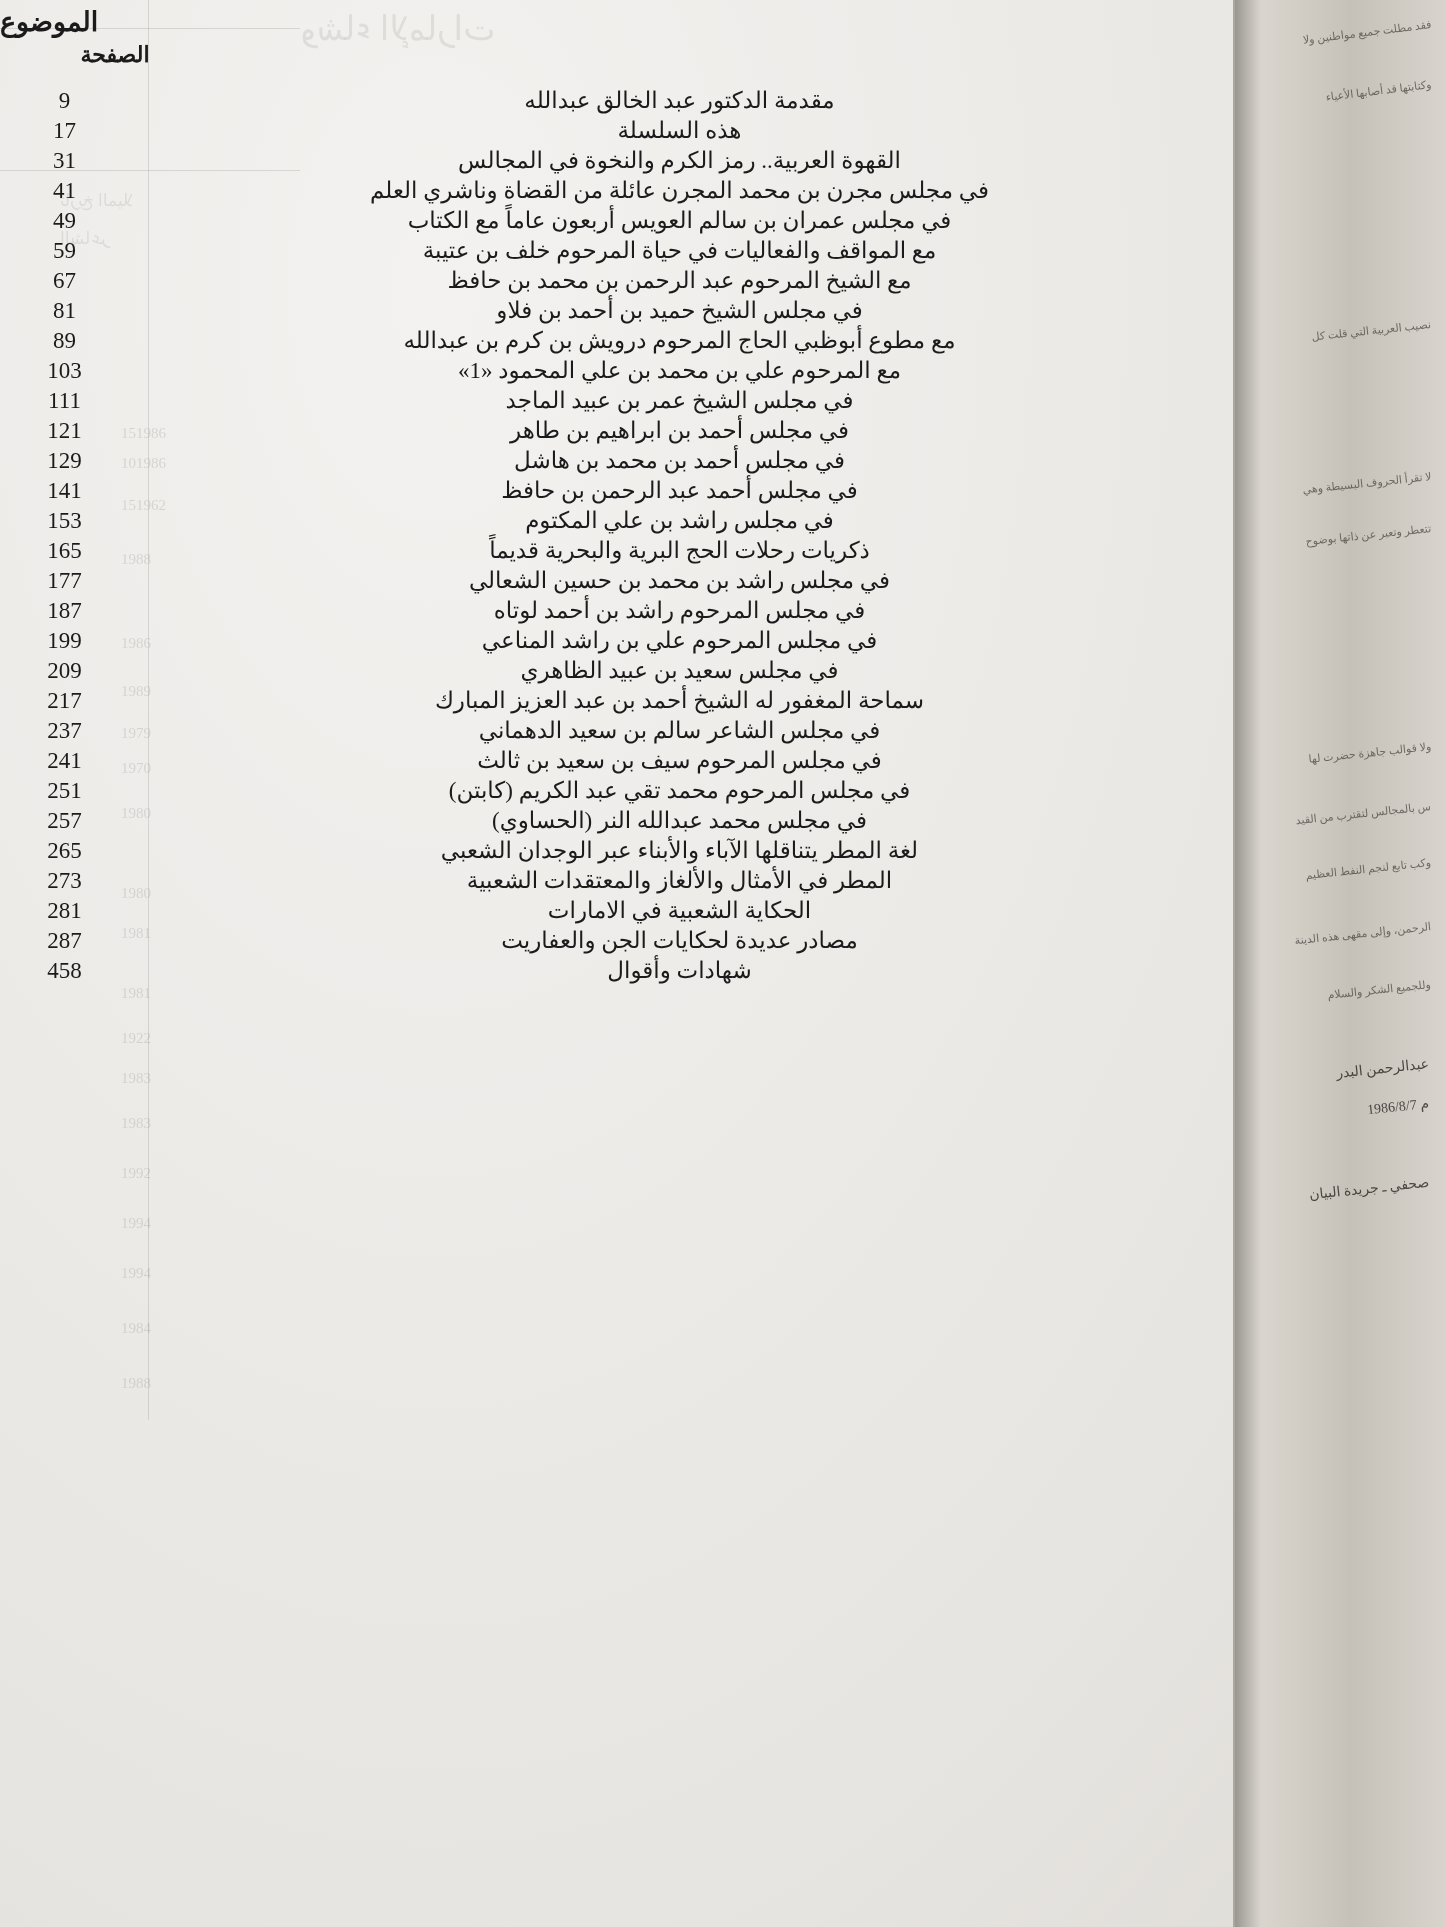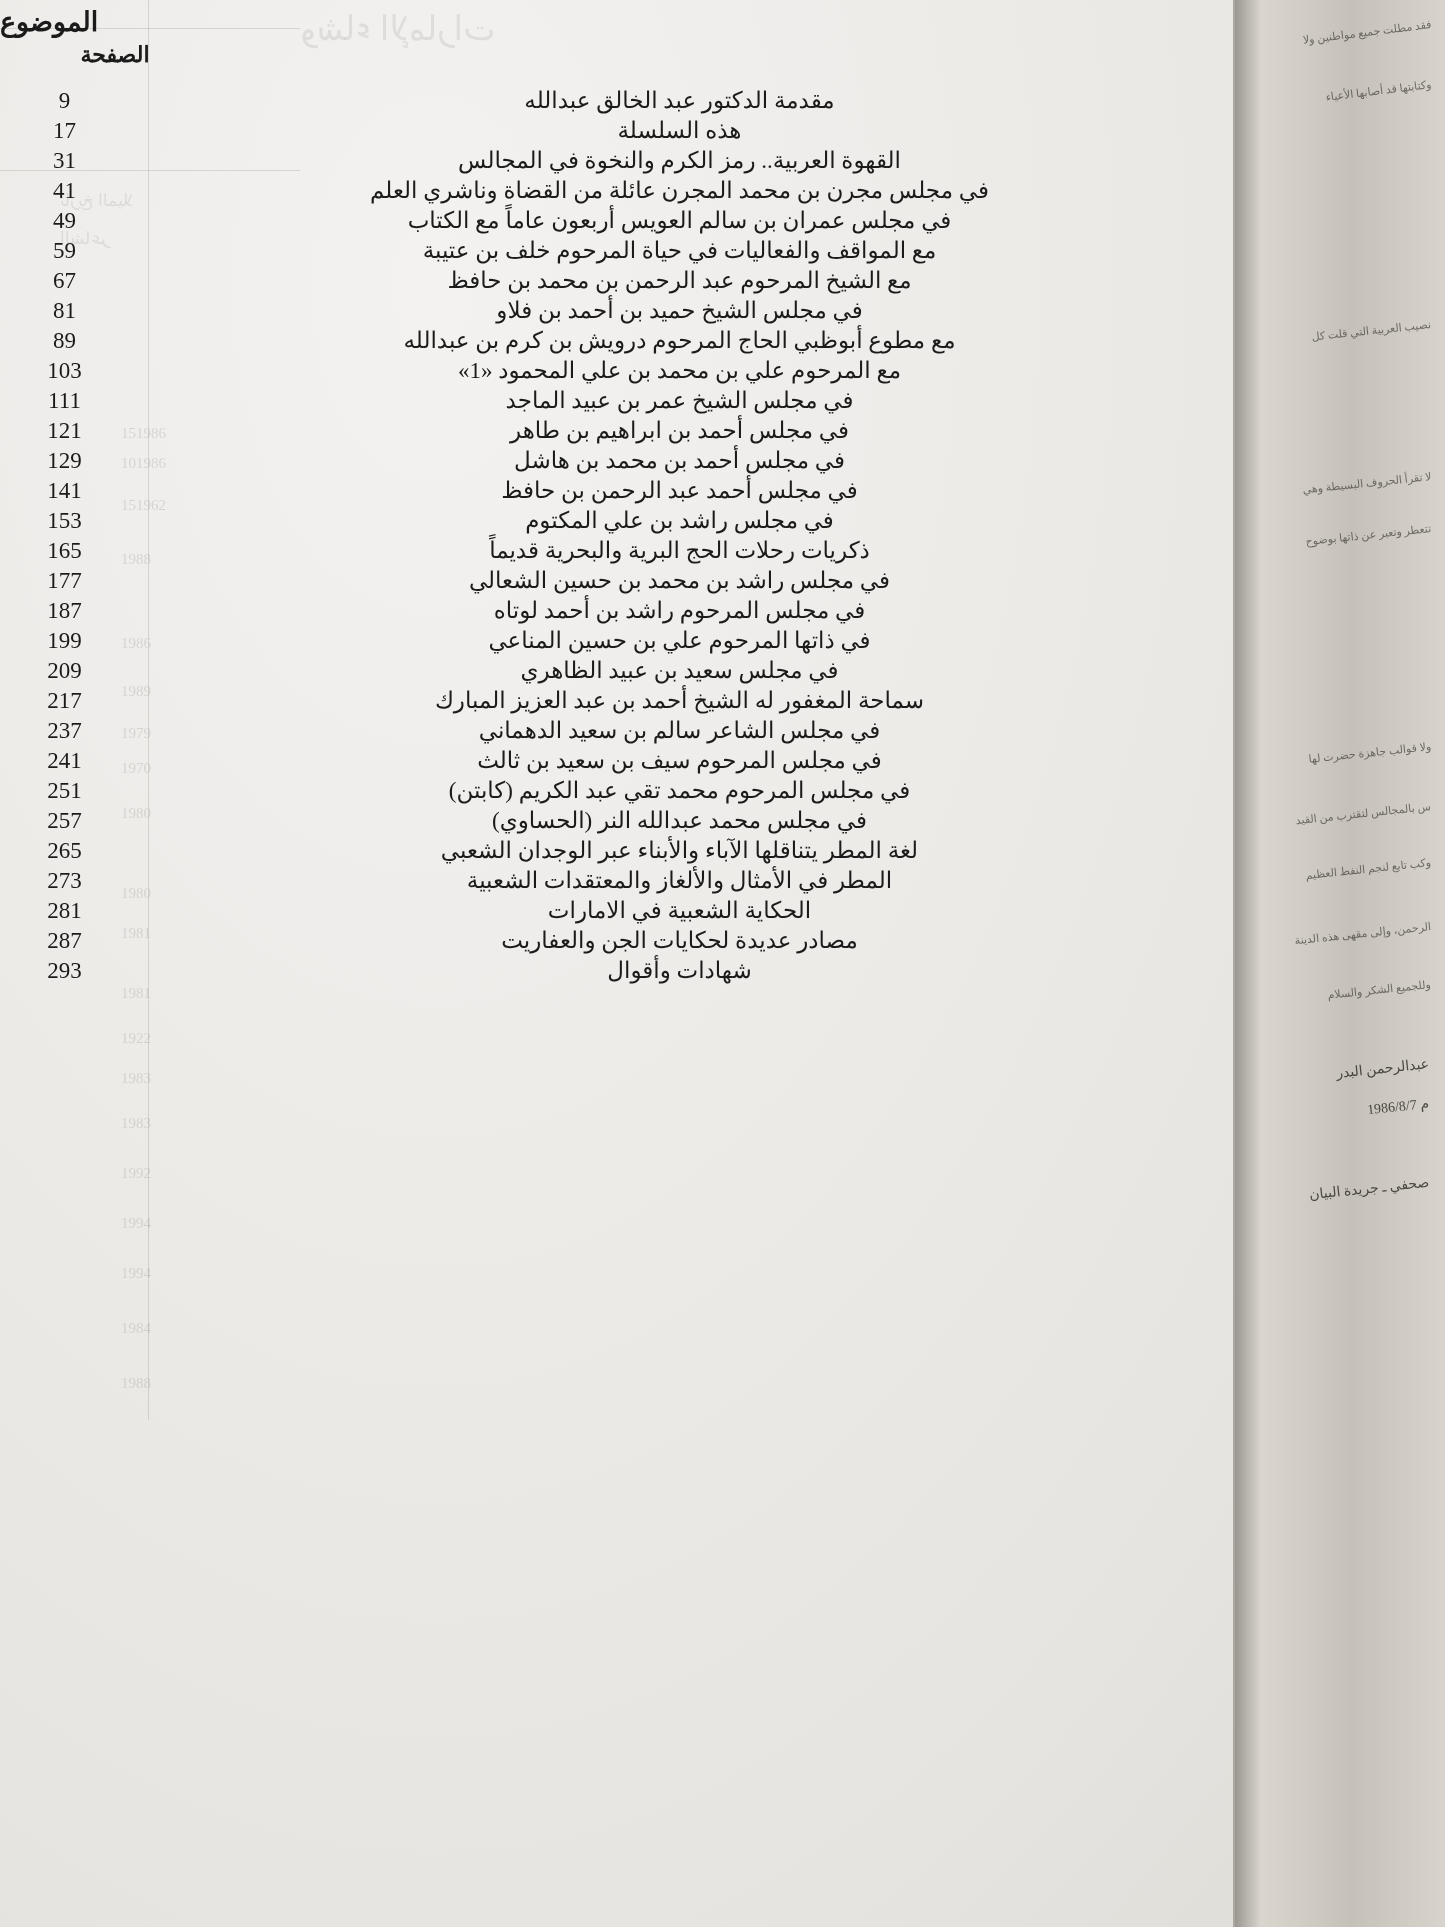--- a/index.html
+++ b/index.html
@@ -244,21 +244,21 @@
     </div>
     <div class="toc-row">
       <div class="toc-title">في مجلس راشد بن محمد بن حسين الشعالي</div>
       <div class="toc-page">177</div>
     </div>
     <div class="toc-row">
       <div class="toc-title">في مجلس المرحوم راشد بن أحمد لوتاه</div>
       <div class="toc-page">187</div>
     </div>
     <div class="toc-row">
-      <div class="toc-title">في ذاتها المرحوم علي بن حسين المناعي</div>
+      <div class="toc-title">في مجلس المرحوم علي بن راشد المناعي</div>
       <div class="toc-page">199</div>
     </div>
     <div class="toc-row">
       <div class="toc-title">في مجلس سعيد بن عبيد الظاهري</div>
       <div class="toc-page">209</div>
     </div>
     <div class="toc-row">
       <div class="toc-title">سماحة المغفور له الشيخ أحمد بن عبد العزيز المبارك</div>
       <div class="toc-page">217</div>
     </div>
@@ -289,21 +289,21 @@
     <div class="toc-row">
       <div class="toc-title">الحكاية الشعبية في الامارات</div>
       <div class="toc-page">281</div>
     </div>
     <div class="toc-row">
       <div class="toc-title">مصادر عديدة لحكايات الجن والعفاريت</div>
       <div class="toc-page">287</div>
     </div>
     <div class="toc-row">
       <div class="toc-title">شهادات وأقوال</div>
-      <div class="toc-page">293</div>
+      <div class="toc-page">458</div>
     </div>
 
   </div>
 
   <div id="spine">
     <div class="spine-line" style="top:18px;transform:rotate(-7deg);">فقد مطلت جميع مواطنين ولا</div>
     <div class="spine-line" style="top:78px;transform:rotate(-7deg);">وكتابتها قد أصابها الأعياء</div>
     <div class="spine-line" style="top:318px;transform:rotate(-6deg);">نصيب العربية التي قلت كل</div>
     <div class="spine-line" style="top:470px;transform:rotate(-6deg);">لا تقرأ الحروف البسيطة وهي</div>
     <div class="spine-line" style="top:522px;transform:rotate(-6deg);">تتعطر وتعبر عن ذاتها بوضوح</div>

